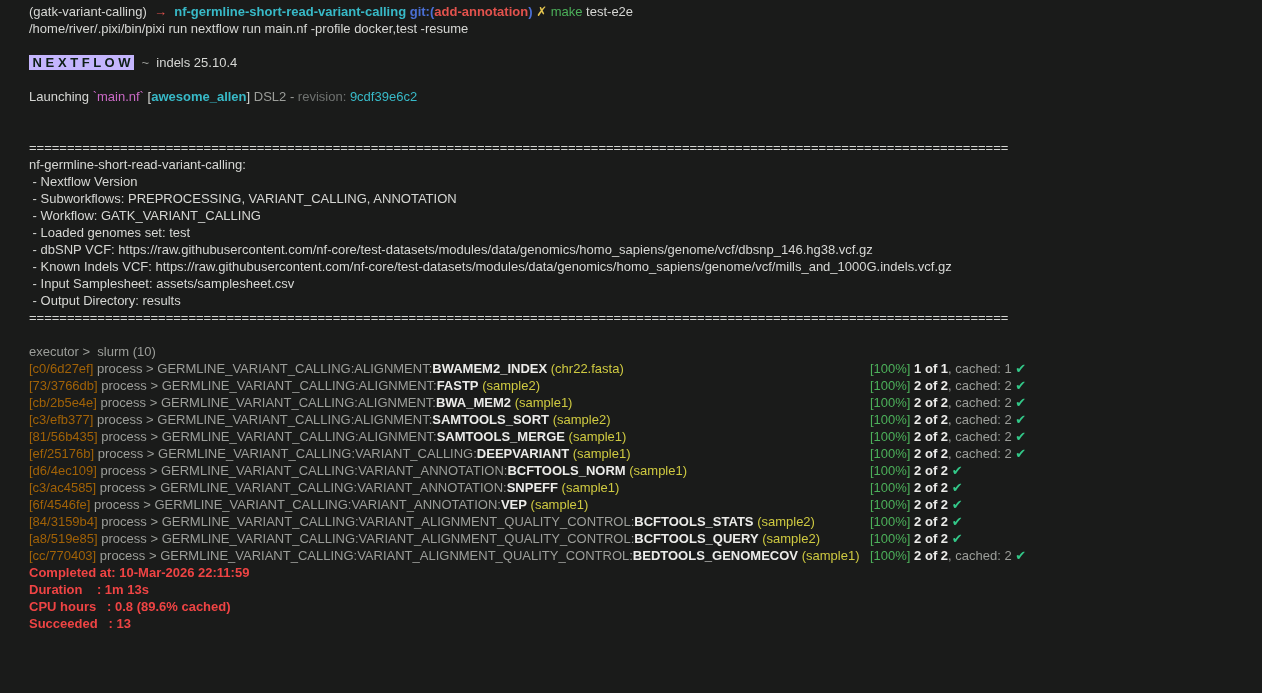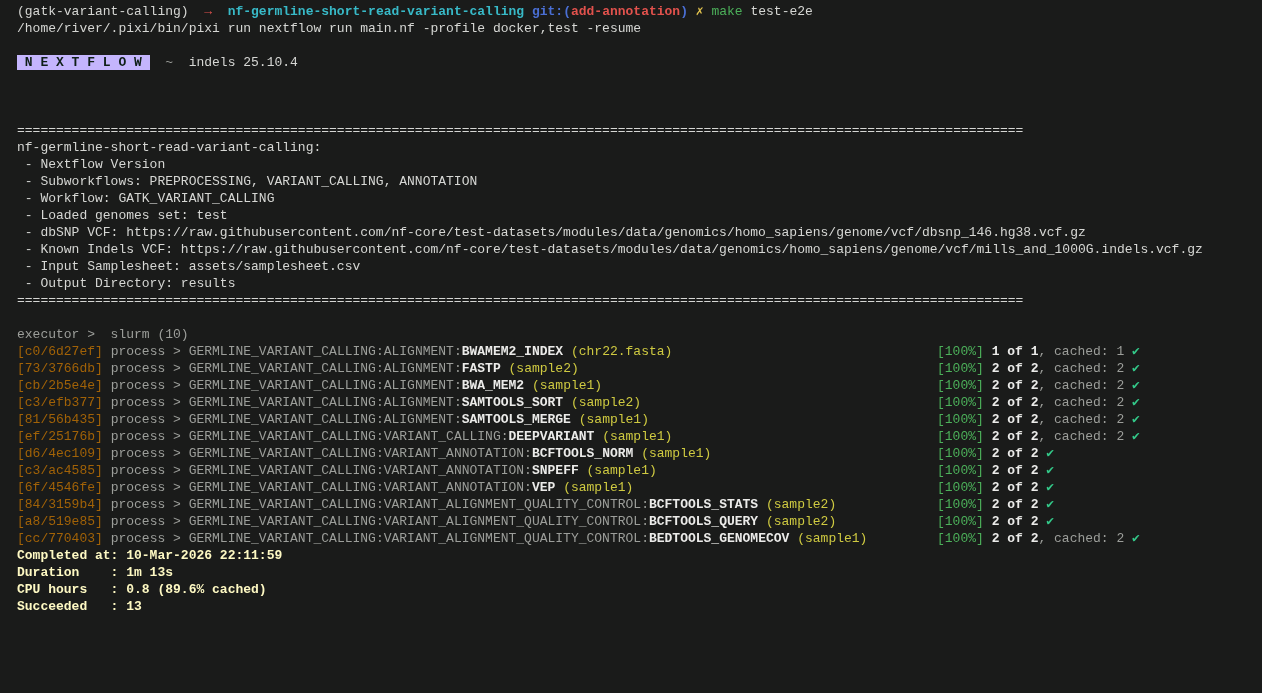--- a/index.html
+++ b/index.html
@@ -1,54 +1,55 @@
 <!DOCTYPE html>
 <html><head>
 <meta charset="utf-8">
 <style>
   html,body{margin:0;padding:0;background:#1a1b1a;}
   body{width:1262px;height:693px;overflow:hidden;}
   .screen{
     width:1048px;height:693px;
     box-sizing:border-box;
-    padding:3px 0 0 17px;
-    font-family:Liberation Mono, monospace;
+    padding:3px 0 0 29px;
+    font-family:Liberation Sans, sans-serif;
     font-size:13px;
     line-height:17px;
     color:#d6d7d4;
   }
   .line{min-height:17px;height:17px;white-space:pre;position:relative;}
-  .status{position:absolute;left:920px;top:0;white-space:pre;}
+  .status{position:absolute;left:841px;top:0;white-space:pre;}
   .c-fg{color:#d6d7d4}
   .c-dim{color:#9c9e9a}
   .c-dim2{color:#6f7270}
   .c-blue{color:#a16207}
   .c-blu-b{color:#4a6fd4;font-weight:bold}
   .c-cyan{color:#38bac8}
   .c-cyan-b{color:#38bac8;font-weight:bold}
   .c-red{color:#e2524d}
   .c-red-b{color:#e2524d;font-weight:bold}
   .c-yellow{color:#cfca41}
   .c-gold{color:#e3c44e}
   .c-green{color:#4cb05a}
   .c-check{color:#33c989}
-  .c-mint-b{color:#fef9c3;font-weight:bold}
+  .c-mint-b{color:#ef4444;font-weight:bold}
   .c-magenta{color:#ca69c5}
   .c-white-b{color:#ebebe9;font-weight:bold}
   .c-badge{background:#c4b5fd;color:#0e1f17;font-weight:bold}
 </style>
 </head>
 <body>
 
 <div class="screen">
     <div class="line"><span class="c-fg">(gatk-variant-calling)  </span><span class="c-red">→</span><span class="c-fg">  </span><span class="c-cyan-b">nf-germline-short-read-variant-calling</span><span class="c-fg"> </span><span class="c-blu-b">git:(</span><span class="c-red-b">add-annotation</span><span class="c-blu-b">)</span><span class="c-fg"> </span><span class="c-gold">✗</span><span class="c-fg"> </span><span class="c-green">make</span><span class="c-fg"> </span><span class="c-fg">test-e2e</span></div>
     <div class="line"><span class="c-fg">/home/river/.pixi/bin/pixi run nextflow run main.nf -profile docker,test -resume</span></div>
     <div class="line"></div>
     <div class="line"><span class="c-badge"> N E X T F L O W </span><span class="c-fg">  </span><span class="c-dim">~</span><span class="c-fg">  </span><span class="c-fg">indels 25.10.4</span></div>
     <div class="line"></div>
+    <div class="line"><span class="c-fg">Launching </span><span class="c-magenta">`main.nf`</span><span class="c-fg"> [</span><span class="c-cyan-b">awesome_allen</span><span class="c-fg">] </span><span class="c-dim">DSL2 - </span><span class="c-dim2">revision: </span><span class="c-cyan">9cdf39e6c2</span></div>
     <div class="line"></div>
     <div class="line"></div>
     <div class="line"><span class="c-fg">=================================================================================================================================</span></div>
     <div class="line"><span class="c-fg">nf-germline-short-read-variant-calling:</span></div>
     <div class="line"><span class="c-fg"> - Nextflow Version</span></div>
     <div class="line"><span class="c-fg"> - Subworkflows: PREPROCESSING, VARIANT_CALLING, ANNOTATION</span></div>
     <div class="line"><span class="c-fg"> - Workflow: GATK_VARIANT_CALLING</span></div>
     <div class="line"><span class="c-fg"> - Loaded genomes set: test</span></div>
     <div class="line"><span class="c-fg"> - dbSNP VCF: https://raw.githubusercontent.com/nf-core/test-datasets/modules/data/genomics/homo_sapiens/genome/vcf/dbsnp_146.hg38.vcf.gz</span></div>
     <div class="line"><span class="c-fg"> - Known Indels VCF: https://raw.githubusercontent.com/nf-core/test-datasets/modules/data/genomics/homo_sapiens/genome/vcf/mills_and_1000G.indels.vcf.gz</span></div>

